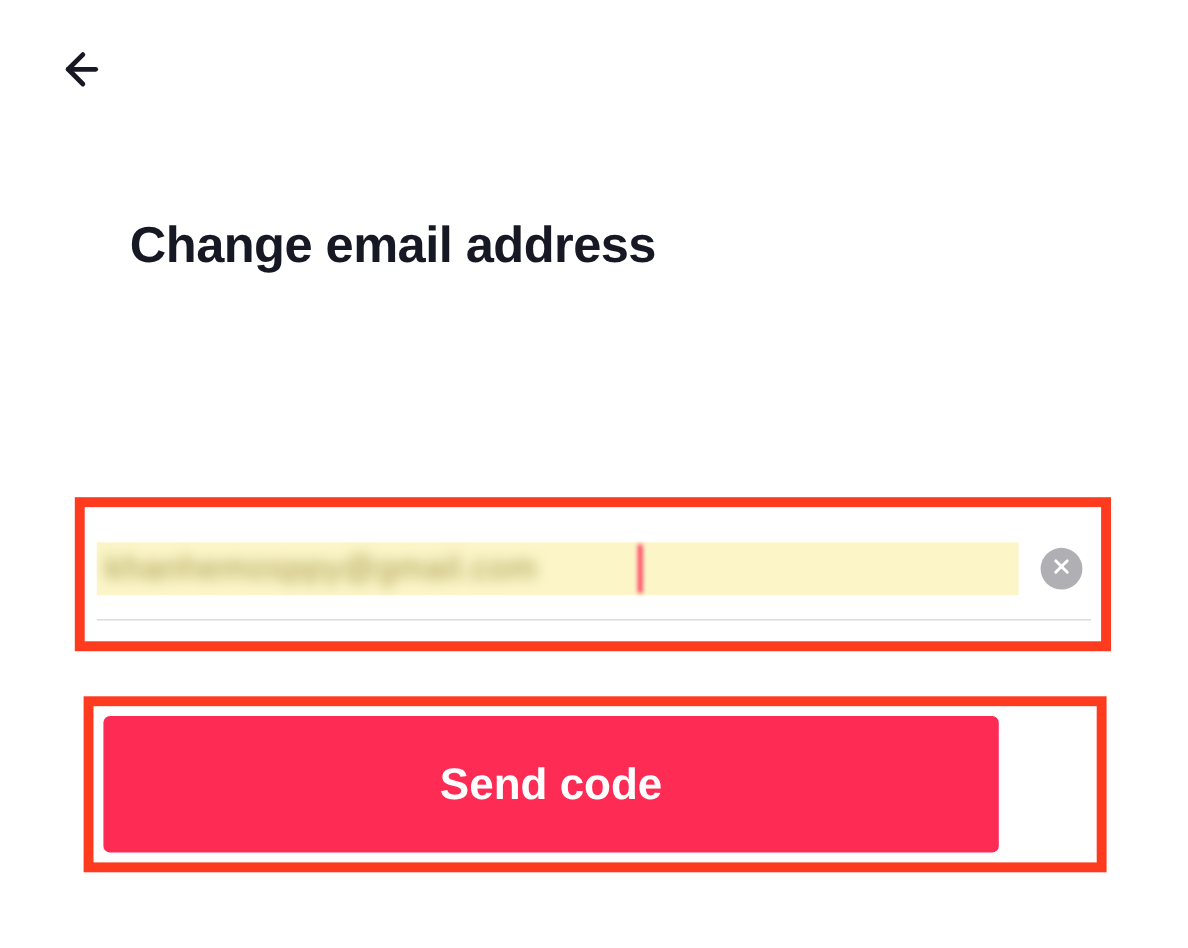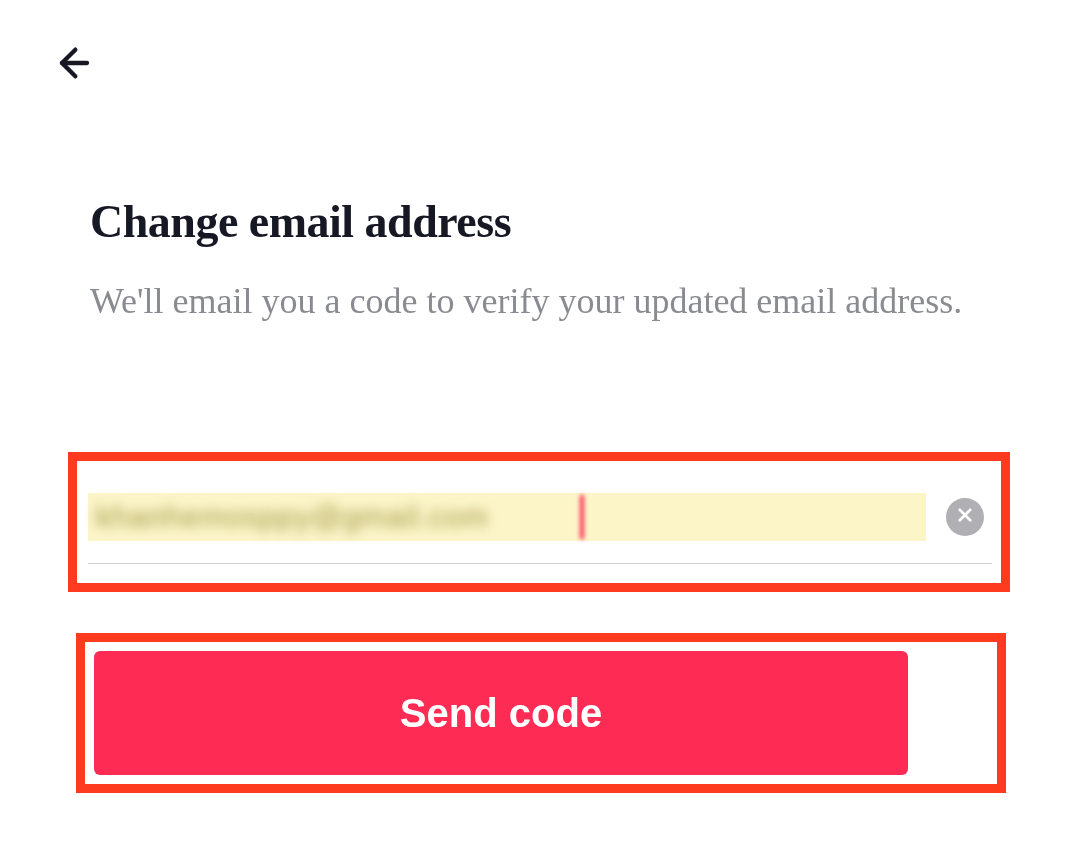--- a/index.html
+++ b/index.html
@@ -26,23 +26,22 @@
       cursor: pointer;
       background: none;
       border: none;
     }
     .back-button svg {
       width: 40px;
       height: 40px;
     }
     .content {
       padding-top: 195px;
-      padding-left: 90px;
+      padding-left: 118px;
       padding-right: 90px;
-      font-family: Liberation Serif, serif;
     }
     .title {
       font-size: 46px;
       font-weight: 700;
       color: #161823;
       letter-spacing: -0.5px;
     }
     .subtitle {
       margin-top: 28px;
       font-size: 36px;
@@ -154,21 +153,20 @@
   <span>
     <svg viewBox="0 0 24 24" fill="none" stroke="#161823" stroke-width="2.6" stroke-linecap="round" stroke-linejoin="round">
       <polyline points="14 4 6 12 14 20"></polyline>
       <line x1="6" y1="12" x2="21" y2="12"></line>
     </svg>
   </span>
 </button>
 
 <div class="content">
   <h1 class="title">Change email address</h1>
-  <p class="subtitle">We'll email you a code to verify your updated email address.</p>
 </div>
 
 <div class="input-container">
   <div class="email-value">
     <div class="email-blur">
       <span class="email-blur-text">khanhemosppy@gmail.com</span>
       <div class="cursor-indicator"></div>
     </div>
   </div>
   <button class="clear-button">

